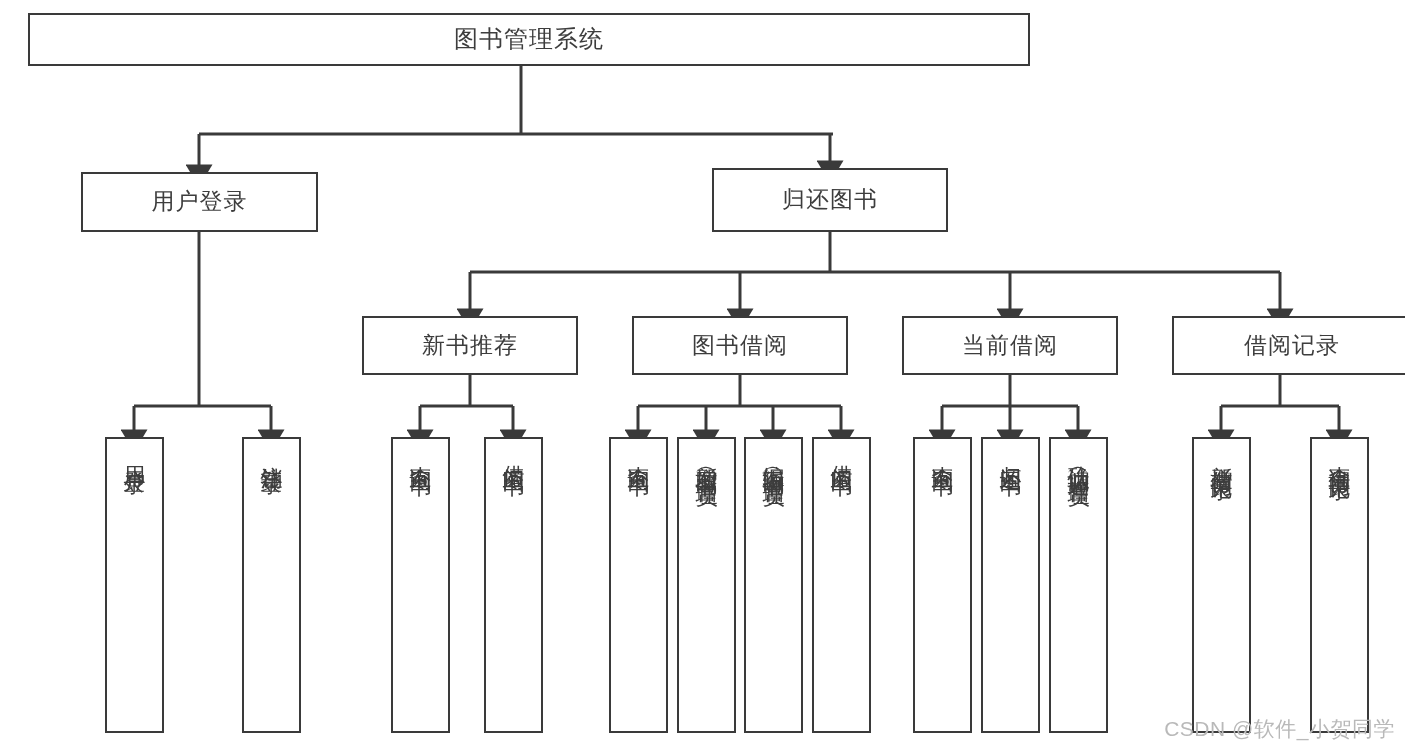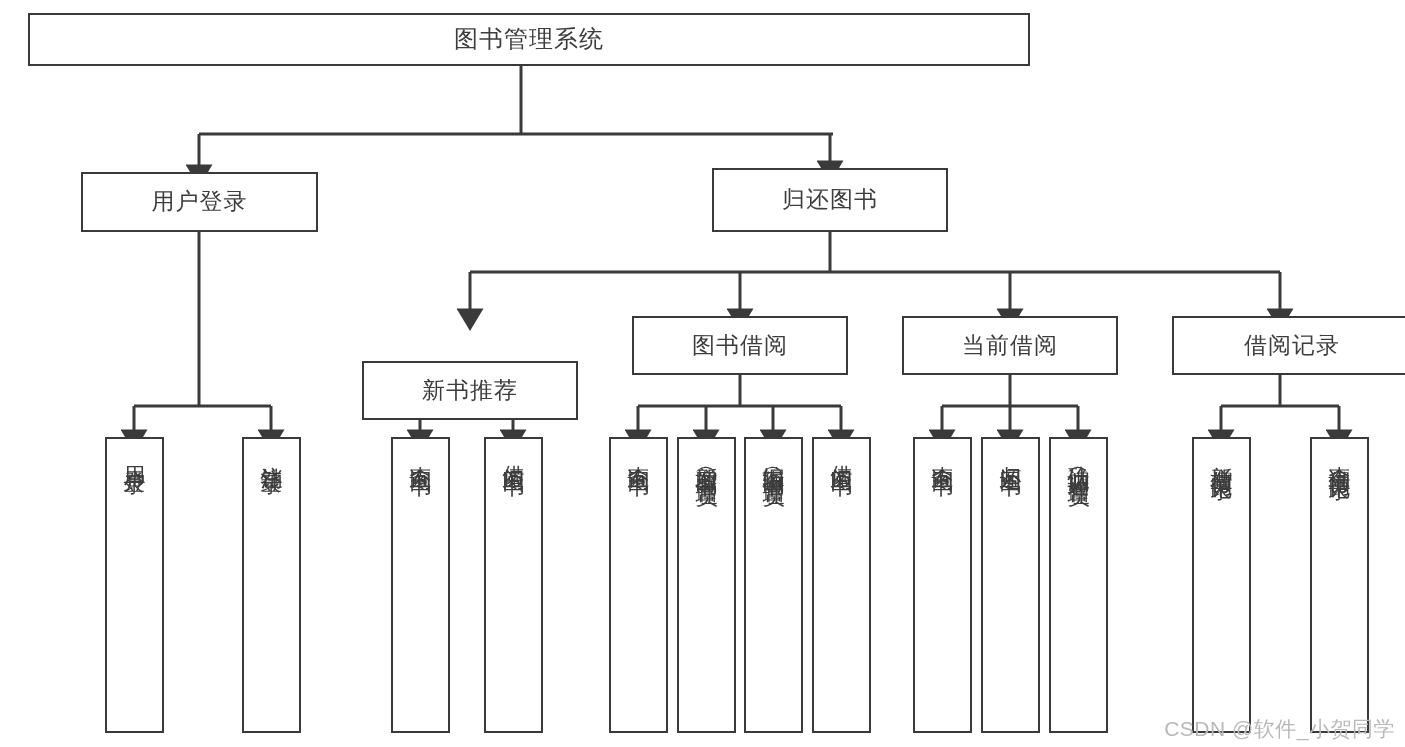--- a/index.html
+++ b/index.html
@@ -116,21 +116,21 @@
     <span class="lbl">图书管理系统</span>
   </div>
 
   <div class="node h-node" style="left:81px;top:172px;width:237px;height:60px;">
     <span class="lbl">用户登录</span>
   </div>
   <div class="node h-node" style="left:712px;top:168px;width:236px;height:64px;">
     <span class="lbl">归还图书</span>
   </div>
 
-  <div class="node h-node" style="left:362px;top:316px;width:216px;height:59px;margin-top:45px;">
+  <div class="node h-node" style="left:362px;top:316px;width:216px;height:59px;">
     <span class="lbl">新书推荐</span>
   </div>
   <div class="node h-node" style="left:902px;top:316px;width:216px;height:59px;">
     <span class="lbl">当前借阅</span>
   </div>
   <div class="node h-node" style="left:632px;top:316px;width:216px;height:59px;">
     <span class="lbl">图书借阅</span>
   </div>
   <div class="node h-node" style="left:1172px;top:316px;width:240px;height:59px;">
     <span class="lbl">借阅记录</span>

